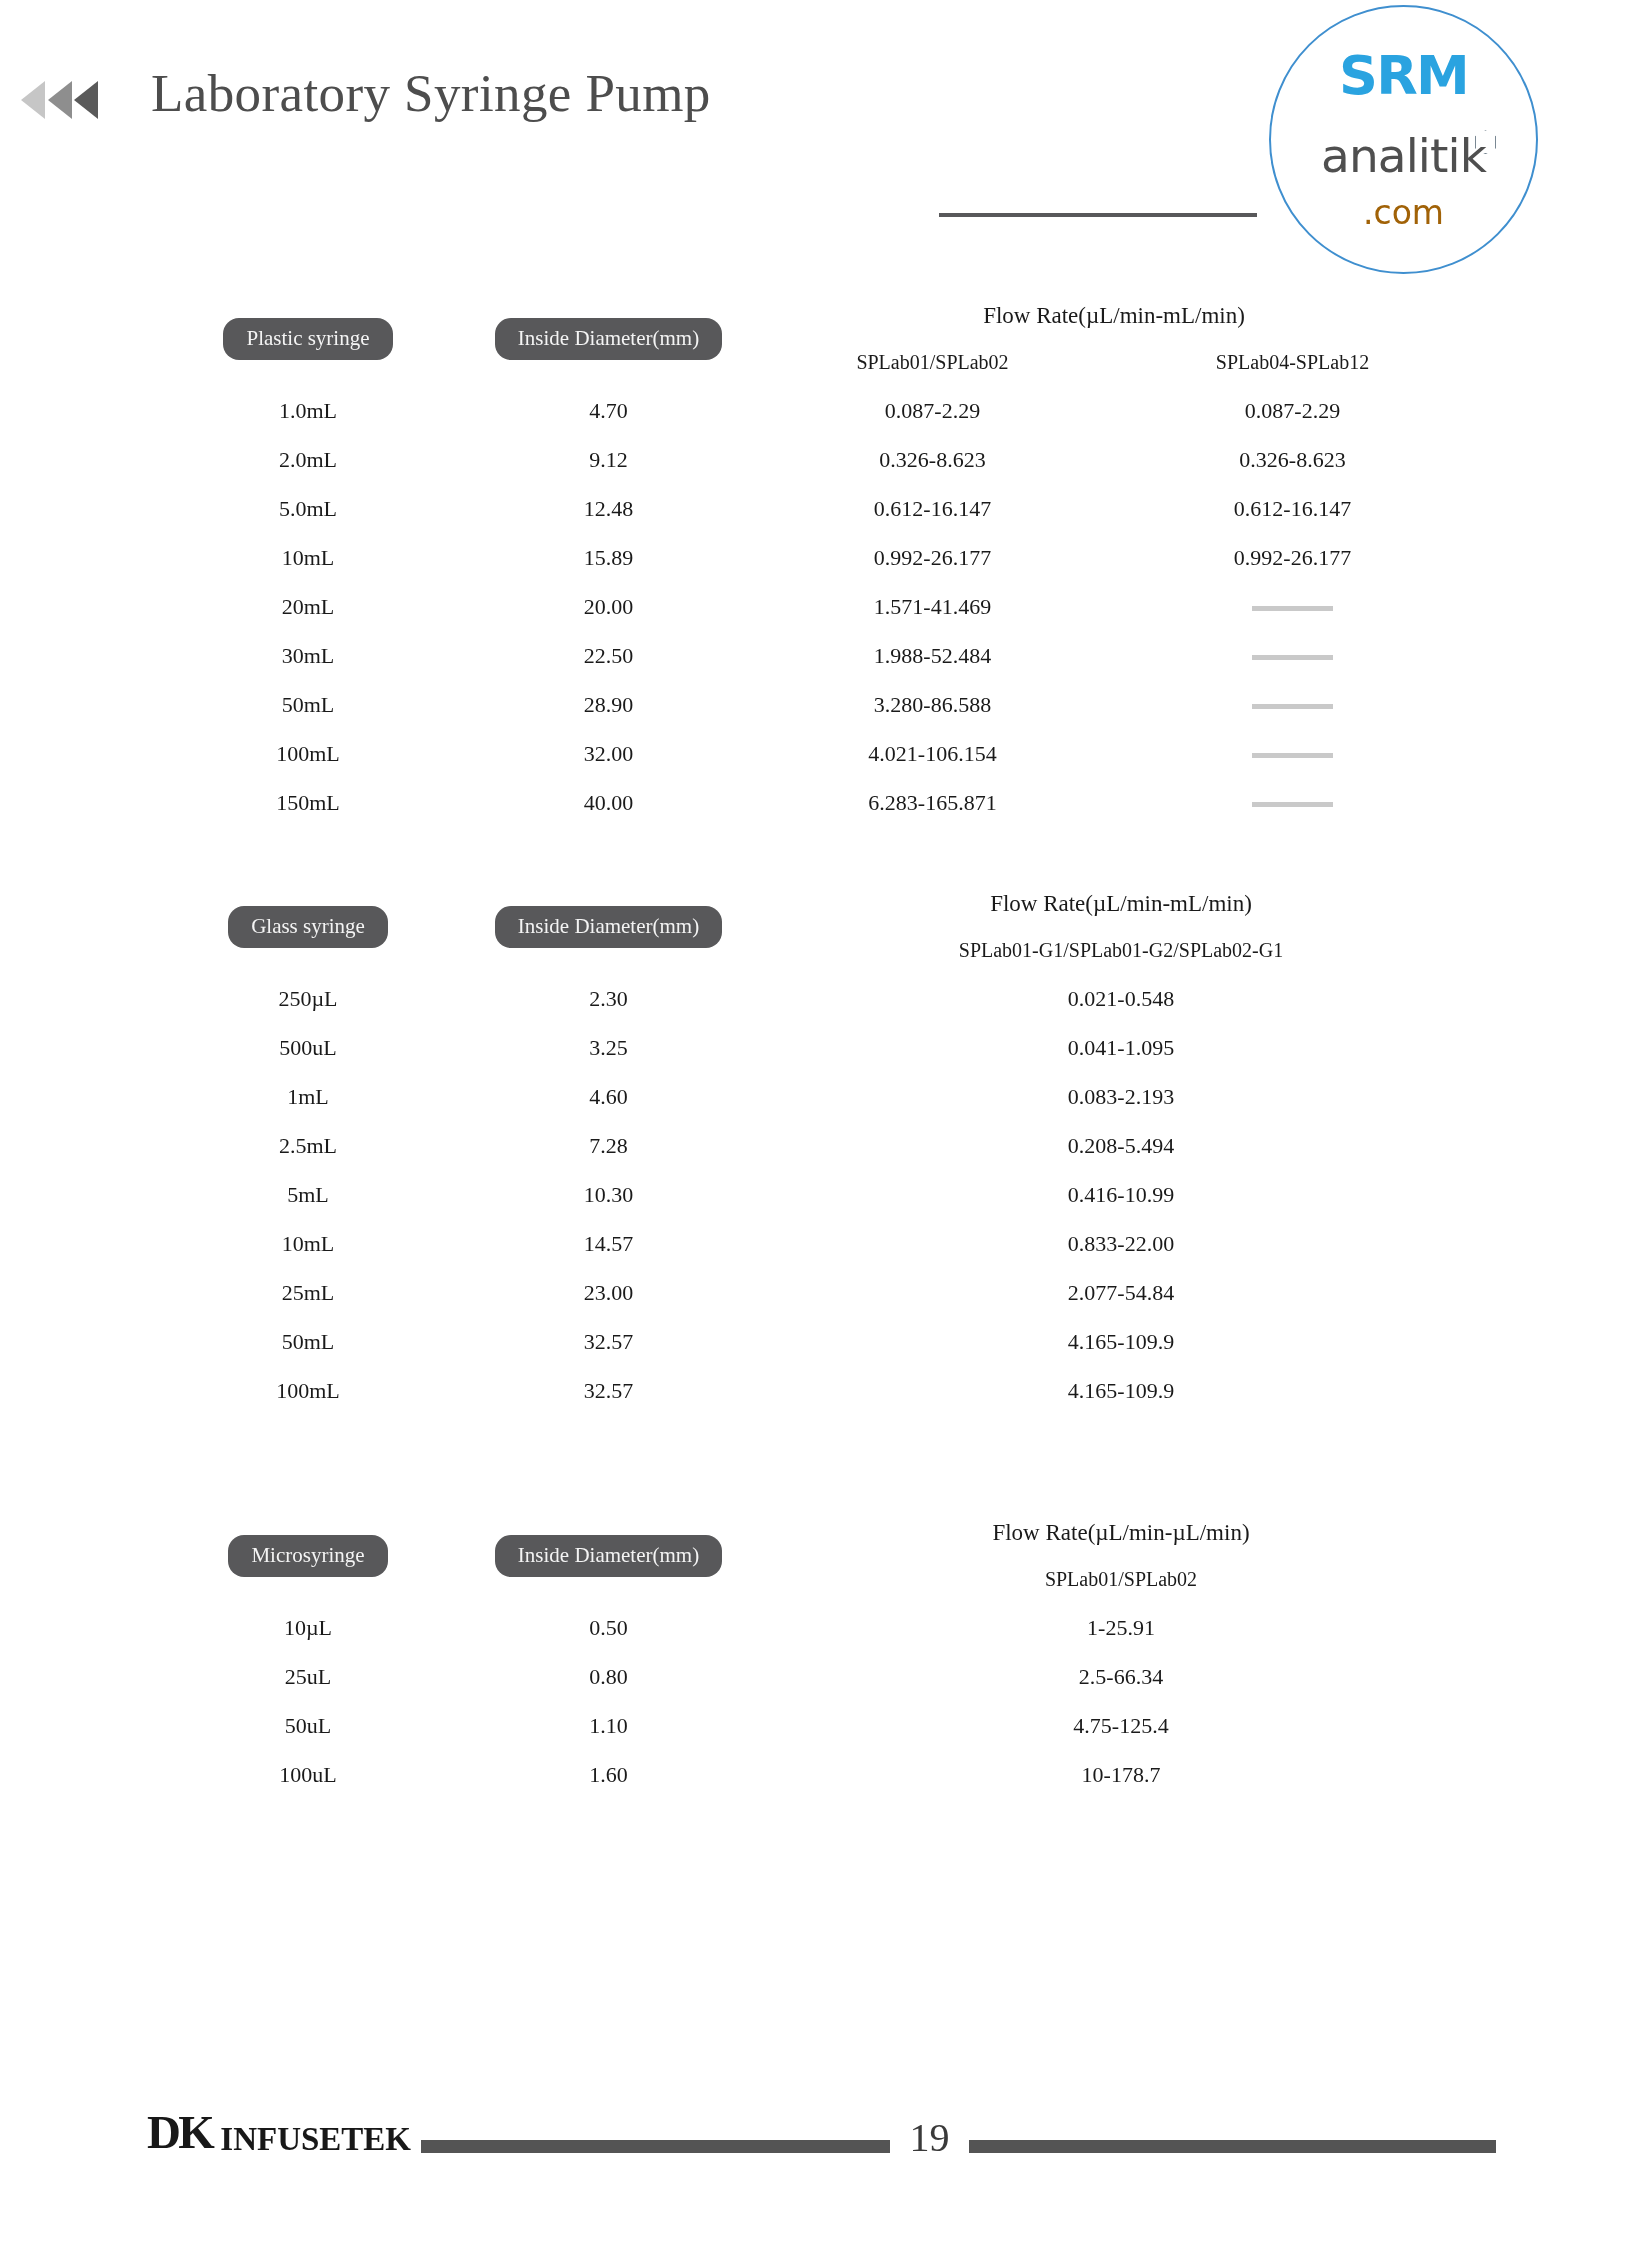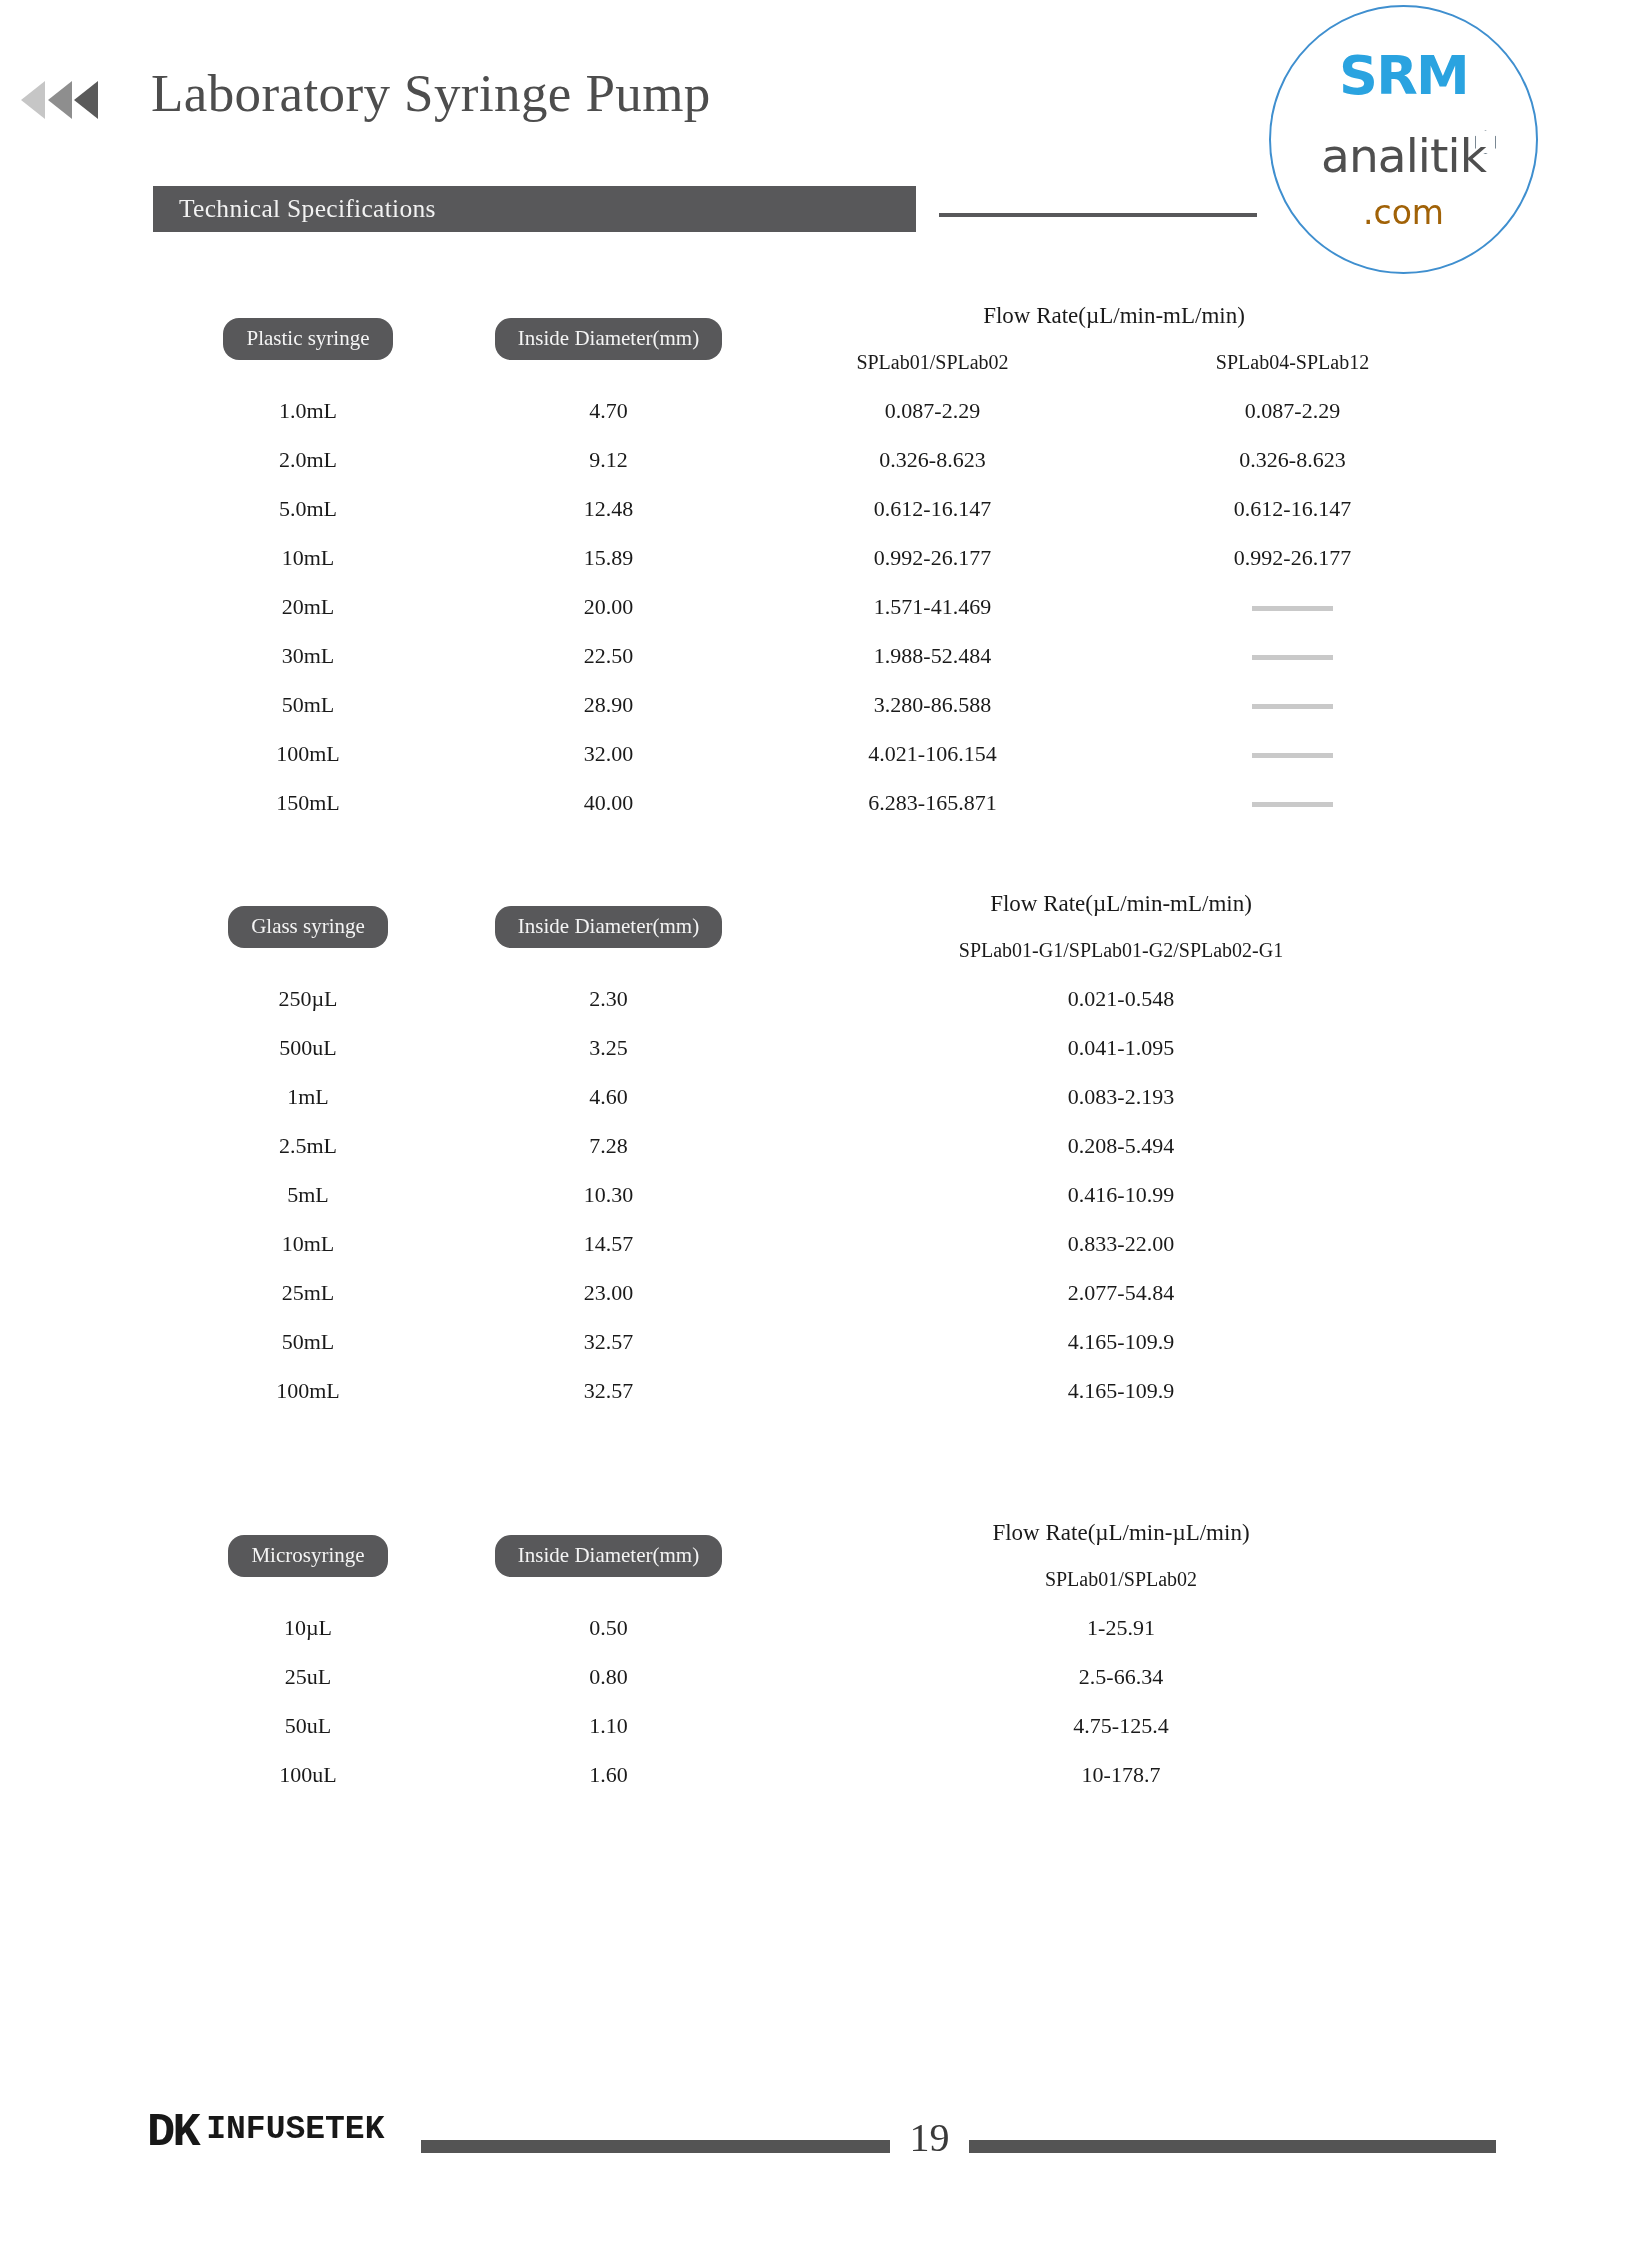--- a/index.html
+++ b/index.html
@@ -203,22 +203,22 @@
     left: 0;
     top: 2107px;
     width: 1644px;
     height: 97px;
   }
   #dk-logo {
     position: absolute;
     left: 147px;
     top: 1.8px;
     display: flex;
-    align-items: flex-start;
-    font-family: Liberation Mono, monospace;
+    align-items: flex-end;
+    font-family: Liberation Serif, serif;
   }
   #dk-mark {
     font-weight: 700;
     font-size: 47px;
     line-height: 1;
     color: #181818;
     letter-spacing: -2.6px;
   }
   #dk-word {
     font-weight: 700;
@@ -262,23 +262,20 @@
 <div id="page-header">
 
   <div id="chevron-group">
     <span class="chevron c1"></span>
     <span class="chevron c2"></span>
     <span class="chevron c3"></span>
   </div>
 
   <div id="doc-title">Laboratory Syringe Pump</div>
 
-  <div id="section-bar">
-    <span id="section-bar-label">Technical Specifications</span>
-  </div>
   <div id="section-rule"></div>
 
   <div id="srm-logo">
     <div id="srm-wordmark">SRM</div>
     <div id="srm-analitik">analitik</div>
     <div id="srm-hex"></div>
     <div id="srm-dotcom">.com</div>
   </div>
 
 </div>

